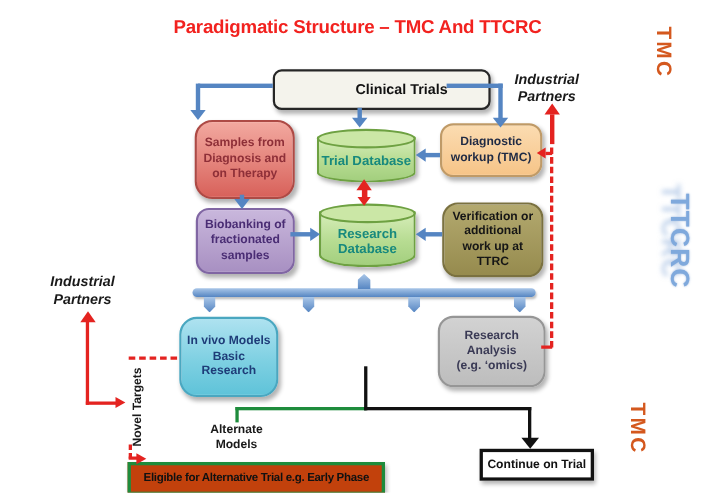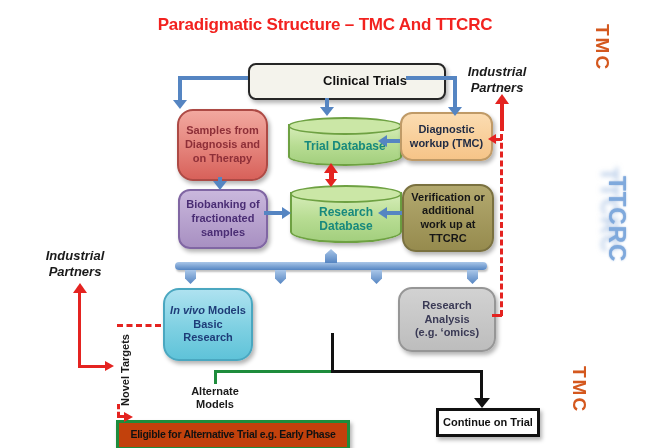--- a/index.html
+++ b/index.html
@@ -38,34 +38,34 @@
               border:2px solid #bf9a67;color:#1f2a44;}
   #biobanking{left:178px;top:189px;width:86px;height:56px;border-radius:12px;font-size:11px;
               background:linear-gradient(180deg,#c9b7dc,#a890c2);
               border:2px solid #8066a3;color:#4a2d74;}
   #verification{left:402px;top:184px;width:88px;height:64px;border-radius:14px;font-size:11px;
                 background:linear-gradient(180deg,#b3a96f,#968b4e);
                 border:2px solid #7a7140;color:#161616;}
   #invivo{left:163px;top:288px;width:86px;height:69px;border-radius:16px;font-size:11px;
           background:linear-gradient(180deg,#aee2f0 0%,#7ed0e2 55%,#5fc3d9 100%);
           border:2px solid #4aa7c0;color:#1e3c78;}
-  #invivo .it{font-style:italic;}
+  #invivo .it{}
   #biomarker{left:286px;top:289px;width:97px;height:44px;border-radius:10px;font-size:11px;
              background:linear-gradient(180deg,#f89d4a,#f0821f);
              border:2px solid #d06f1f;color:#203864;}
   #ranalysis{left:398px;top:287px;width:94px;height:61px;border-radius:14px;font-size:11px;
              background:linear-gradient(180deg,#d2d2d2,#bdbdbd);
              border:2px solid #969696;color:#3a3a55;}
   #eligible{left:116px;top:408px;width:228px;height:24px;background:#c2410c;
             border:3px solid #1e8c3c;font-size:10.5px;letter-spacing:-0.3px;color:#111;
             white-space:nowrap;margin-top:12px;}
   #continue{left:436px;top:408px;width:98px;height:23px;background:#fff;
             border:3px solid #111;font-size:11px;color:#111;}
   
-  .cyl{position:absolute;padding-left:24px;}
+  .cyl{position:absolute;}
   .cyl .body{position:absolute;left:0;right:0;top:7px;bottom:0;
              background:linear-gradient(180deg,#d8eebb 0%,#b7dc92 55%,#a3cf7e 100%);
              border:2px solid #6ea142;border-top:none;
              border-radius:0 0 50% 50% / 0 0 22% 22%;
              box-shadow:2px 3px 4px rgba(0,0,0,0.30);}
   .cyl .top{position:absolute;left:0;right:0;top:0;height:14px;background:#cbe7a6;
             border:2px solid #6ea142;border-radius:50%;}
   .cyl .lbl{position:absolute;left:0;right:0;top:10px;bottom:0;display:flex;
             align-items:center;justify-content:center;text-align:center;
             font-weight:bold;font-size:12px;color:#17897d;line-height:1.2;}
@@ -128,21 +128,21 @@
 samples</div>
   <div class="abs cyl" id="researchdb">
     <div class="body"></div>
     <div class="top"></div>
     <div class="lbl pre">Research
 Database</div>
   </div>
   <div class="abs node pre" id="verification">Verification or
 additional
 work up at
-TTCRC</div>
+TTRC</div>
   <div class="abs node" id="invivo">
     <div>
       <div><span class="it">In vivo</span><span> Models</span></div>
       <div>Basic</div>
       <div>Research</div>
     </div>
   </div>
   <div class="abs node pre" id="ranalysis">Research
 Analysis
 (e.g. ‘omics)</div>

